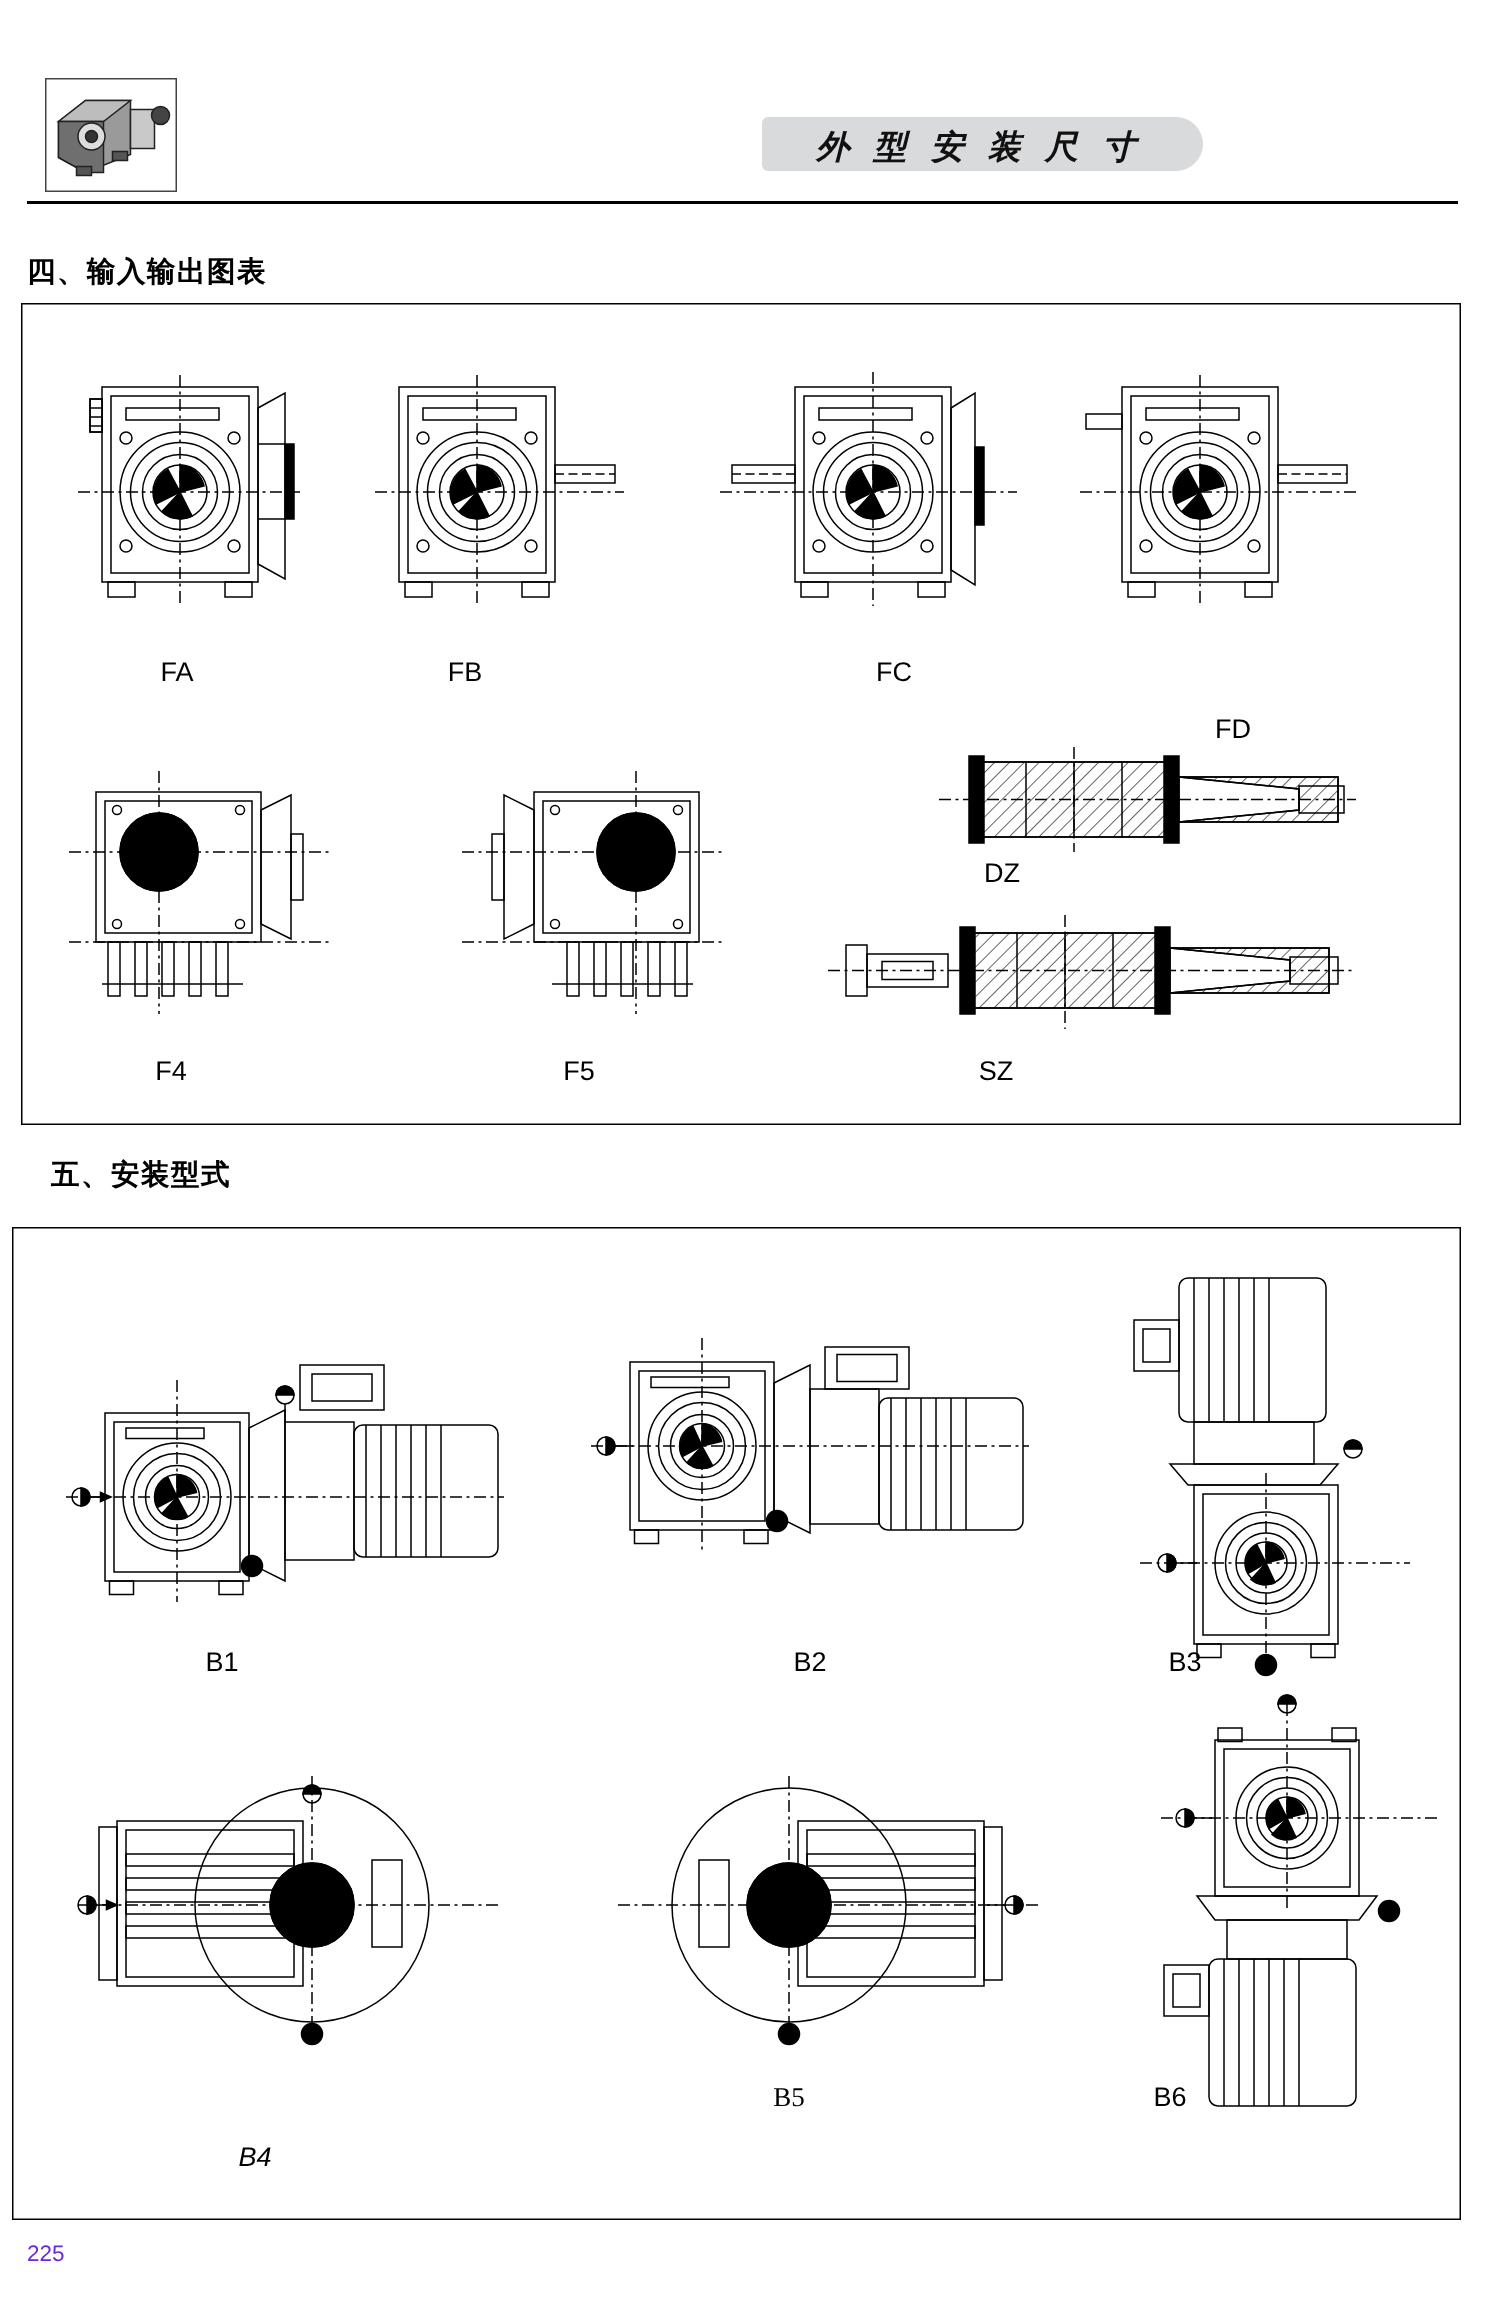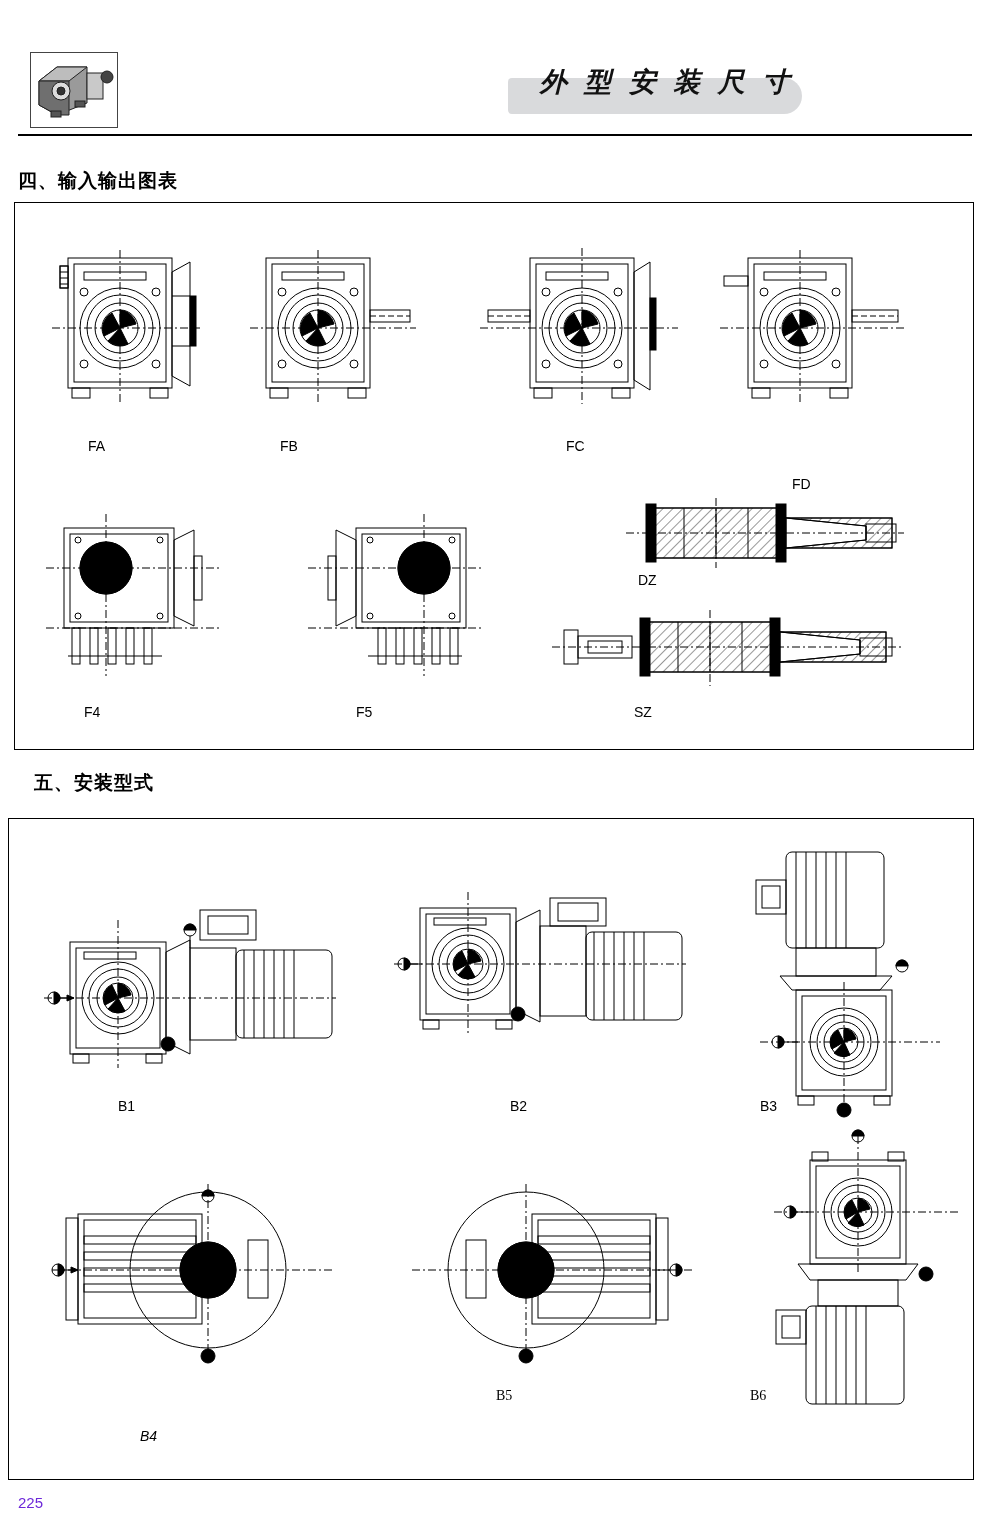--- a/index.html
+++ b/index.html
@@ -26,41 +26,40 @@
   .title-pill{
     position:absolute;left:508px;top:78px;width:290px;height:36px;
     background:#d9dadc;
     border-radius:4px 18px 18px 4px;
   }
   .title-pill:after{
     content:"";position:absolute;right:-4px;top:0;width:22px;height:36px;
     background:#d9dadc;border-radius:0 18px 18px 0;
   }
   .title-text{
-    position:absolute;left:508px;top:64px;width:290px;height:36px;
+    position:absolute;left:508px;top:80px;width:290px;height:36px;
     line-height:36px;text-align:center;
-    font-size:27px;letter-spacing:5px;font-style:italic;font-weight:bold;
+    font-size:22px;letter-spacing:5px;font-style:italic;font-weight:bold;
     color:#111;
-    padding-left:14px;
   }
   
   .section-heading{
     position:absolute;font-size:19px;font-weight:bold;letter-spacing:1px;
   }
   #heading4{left:18px;top:168px;}
   #heading5{left:34px;top:770px;}
   
   .panel{
     position:absolute;border:1px solid #000;background:#fff;
   }
   #panel-io{left:14px;top:202px;width:958px;height:546px;}
   #panel-mount{left:8px;top:818px;width:964px;height:660px;}
   
   .caption{
-    position:absolute;font-size:14px;text-align:left;color:#000;
+    position:absolute;font-size:18px;text-align:center;color:#000;
   }
   
   .dwg{position:absolute;}
   .dwg svg{display:block;}
   
   .page-num{
     position:absolute;left:18px;top:1494px;font-size:15px;color:#6d28d9;
   }
 </style>
 </head>
@@ -531,15 +530,15 @@
   <circle cx="30" cy="84" r="6"></circle>
   <path d="M30 78 a6 6 0 0 1 0 12 z" fill="#000"></path>
   <line x1="36" y1="84" x2="48" y2="84"></line>
   <circle cx="166" cy="146" r="7" fill="#000"></circle>
  </g>
 </svg>
 </div>
 
 <div class="caption" style="left:140px;top:1428px;width:60px;font-style:italic;">B4</div>
 <div class="caption" style="left:496px;top:1388px;width:60px;font-family:Liberation Serif, serif;">B5</div>
-<div class="caption" style="left:750px;top:1388px;width:60px;font-family:Liberation Serif, serif;">B6</div>
+<div class="caption" style="left:750px;top:1388px;width:60px;">B6</div>
 
 <div class="page-num">225</div>
 
 </body></html>

